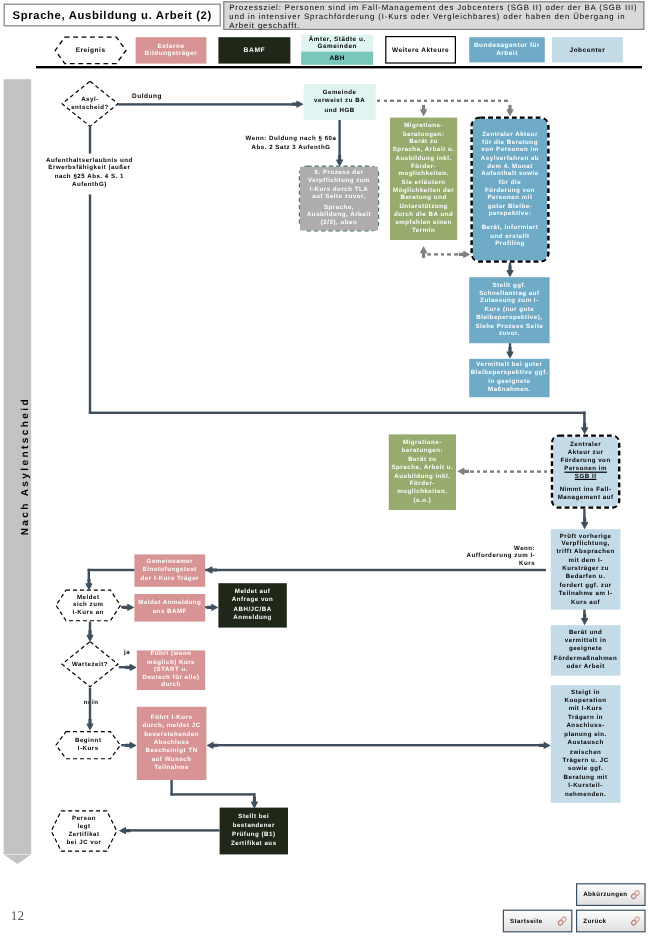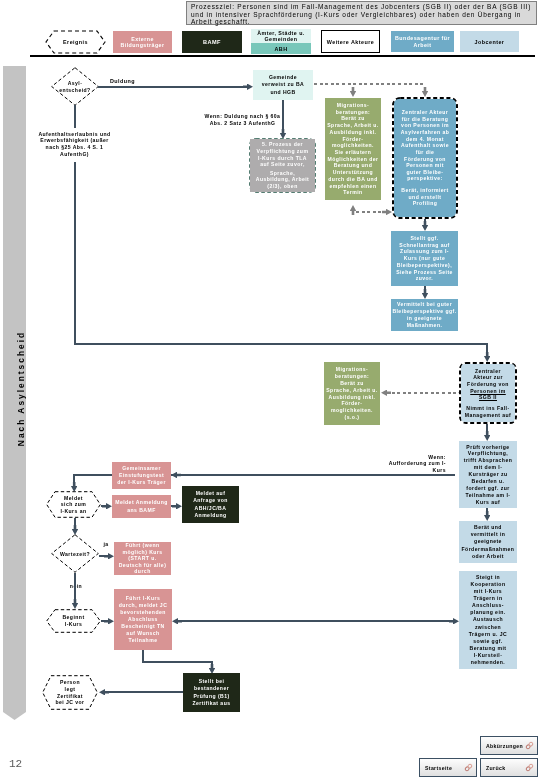--- a/index.html
+++ b/index.html
@@ -9,30 +9,31 @@
   .bx{display:flex;flex-direction:column;align-items:center;justify-content:center;text-align:center;letter-spacing:0.45px;padding:0 2px;}
   .title{left:3px;top:3px;width:181px;height:19px;border:1px solid #808080;background:#fff;
          font-weight:bold;font-size:9.4px;color:#000;letter-spacing:0.56px;}
   .goal{left:186px;top:1px;width:351px;height:24px;background:#d9d9d9;border:1px solid #808080;
         font-size:6.5px;color:#000;text-align:left;padding:1px 2px 0 4px;line-height:1.18;letter-spacing:0.73px;}
   .legrule{left:30px;top:55px;width:505px;height:2px;background:#000;}
   .band{left:3px;top:66px;width:23px;height:646px;background:#c3c3c3;}
   .bandtip{left:3px;top:712px;width:23px;height:8px;background:#c3c3c3;clip-path:polygon(0 0,100% 0,50% 100%);}
   .bandlabel{left:-300px;top:377px;width:640px;height:23px;transform:rotate(-90deg);
      display:flex;align-items:center;justify-content:center;font-size:8.4px;font-weight:bold;color:#000;letter-spacing:2.0px;}
-  .pg{left:9px;top:758px;font-size:11px;color:#595959;font-family:Liberation Mono, monospace;}
+  .pg{left:9px;top:758px;font-size:11px;color:#595959;font-family:Liberation Serif, serif;}
   .lbtn{border:1.3px solid #3c5063;background:linear-gradient(#fdfdfd,#e0e0e0);display:flex;align-items:center;
         height:19px;font-size:5.2px;font-weight:bold;color:#000;padding-left:5px;letter-spacing:0.35px;}
   .lbtn .lk{margin-left:auto;margin-right:3px;display:block;}
   svg{display:block;overflow:visible;}
 </style>
 </head>
 <body>
 
 <div class="stage">
+<div class="abs bx title">Sprache, Ausbildung u. Arbeit (2)</div>
 <div class="abs goal">Prozessziel: Personen sind im Fall-Management des Jobcenters (SGB II) oder der BA (SGB III) und in intensiver Sprachförderung (I-Kurs oder Vergleichbares) oder haben den Übergang in Arbeit geschafft.</div>
 <div class="abs legrule"></div>
 <svg class="abs" style="left:45px;top:30px;width:61px;height:24px;">
 <polygon points="9,1 52,1 60,12 52,23 9,23 1,12" fill="#ffffff" stroke="#000000" stroke-width="1.1" stroke-dasharray="4,3"></polygon>
     </svg>
 <div class="abs bx" style="left:45px;top:30px;width:61px;height:24px;font-size:5.4px;font-weight:bold;color:#000;">Ereignis</div>
 <div class="abs bx" style="left:113px;top:31px;width:59px;height:22px;background:#d89494;">
       <span style="font-size:5.3px;font-weight:bold;color:#fff;line-height:1.18;display:block;">Externe</span>
       <span style="font-size:5.3px;font-weight:bold;color:#fff;line-height:1.18;display:block;">Bildungsträger</span>
     </div>

